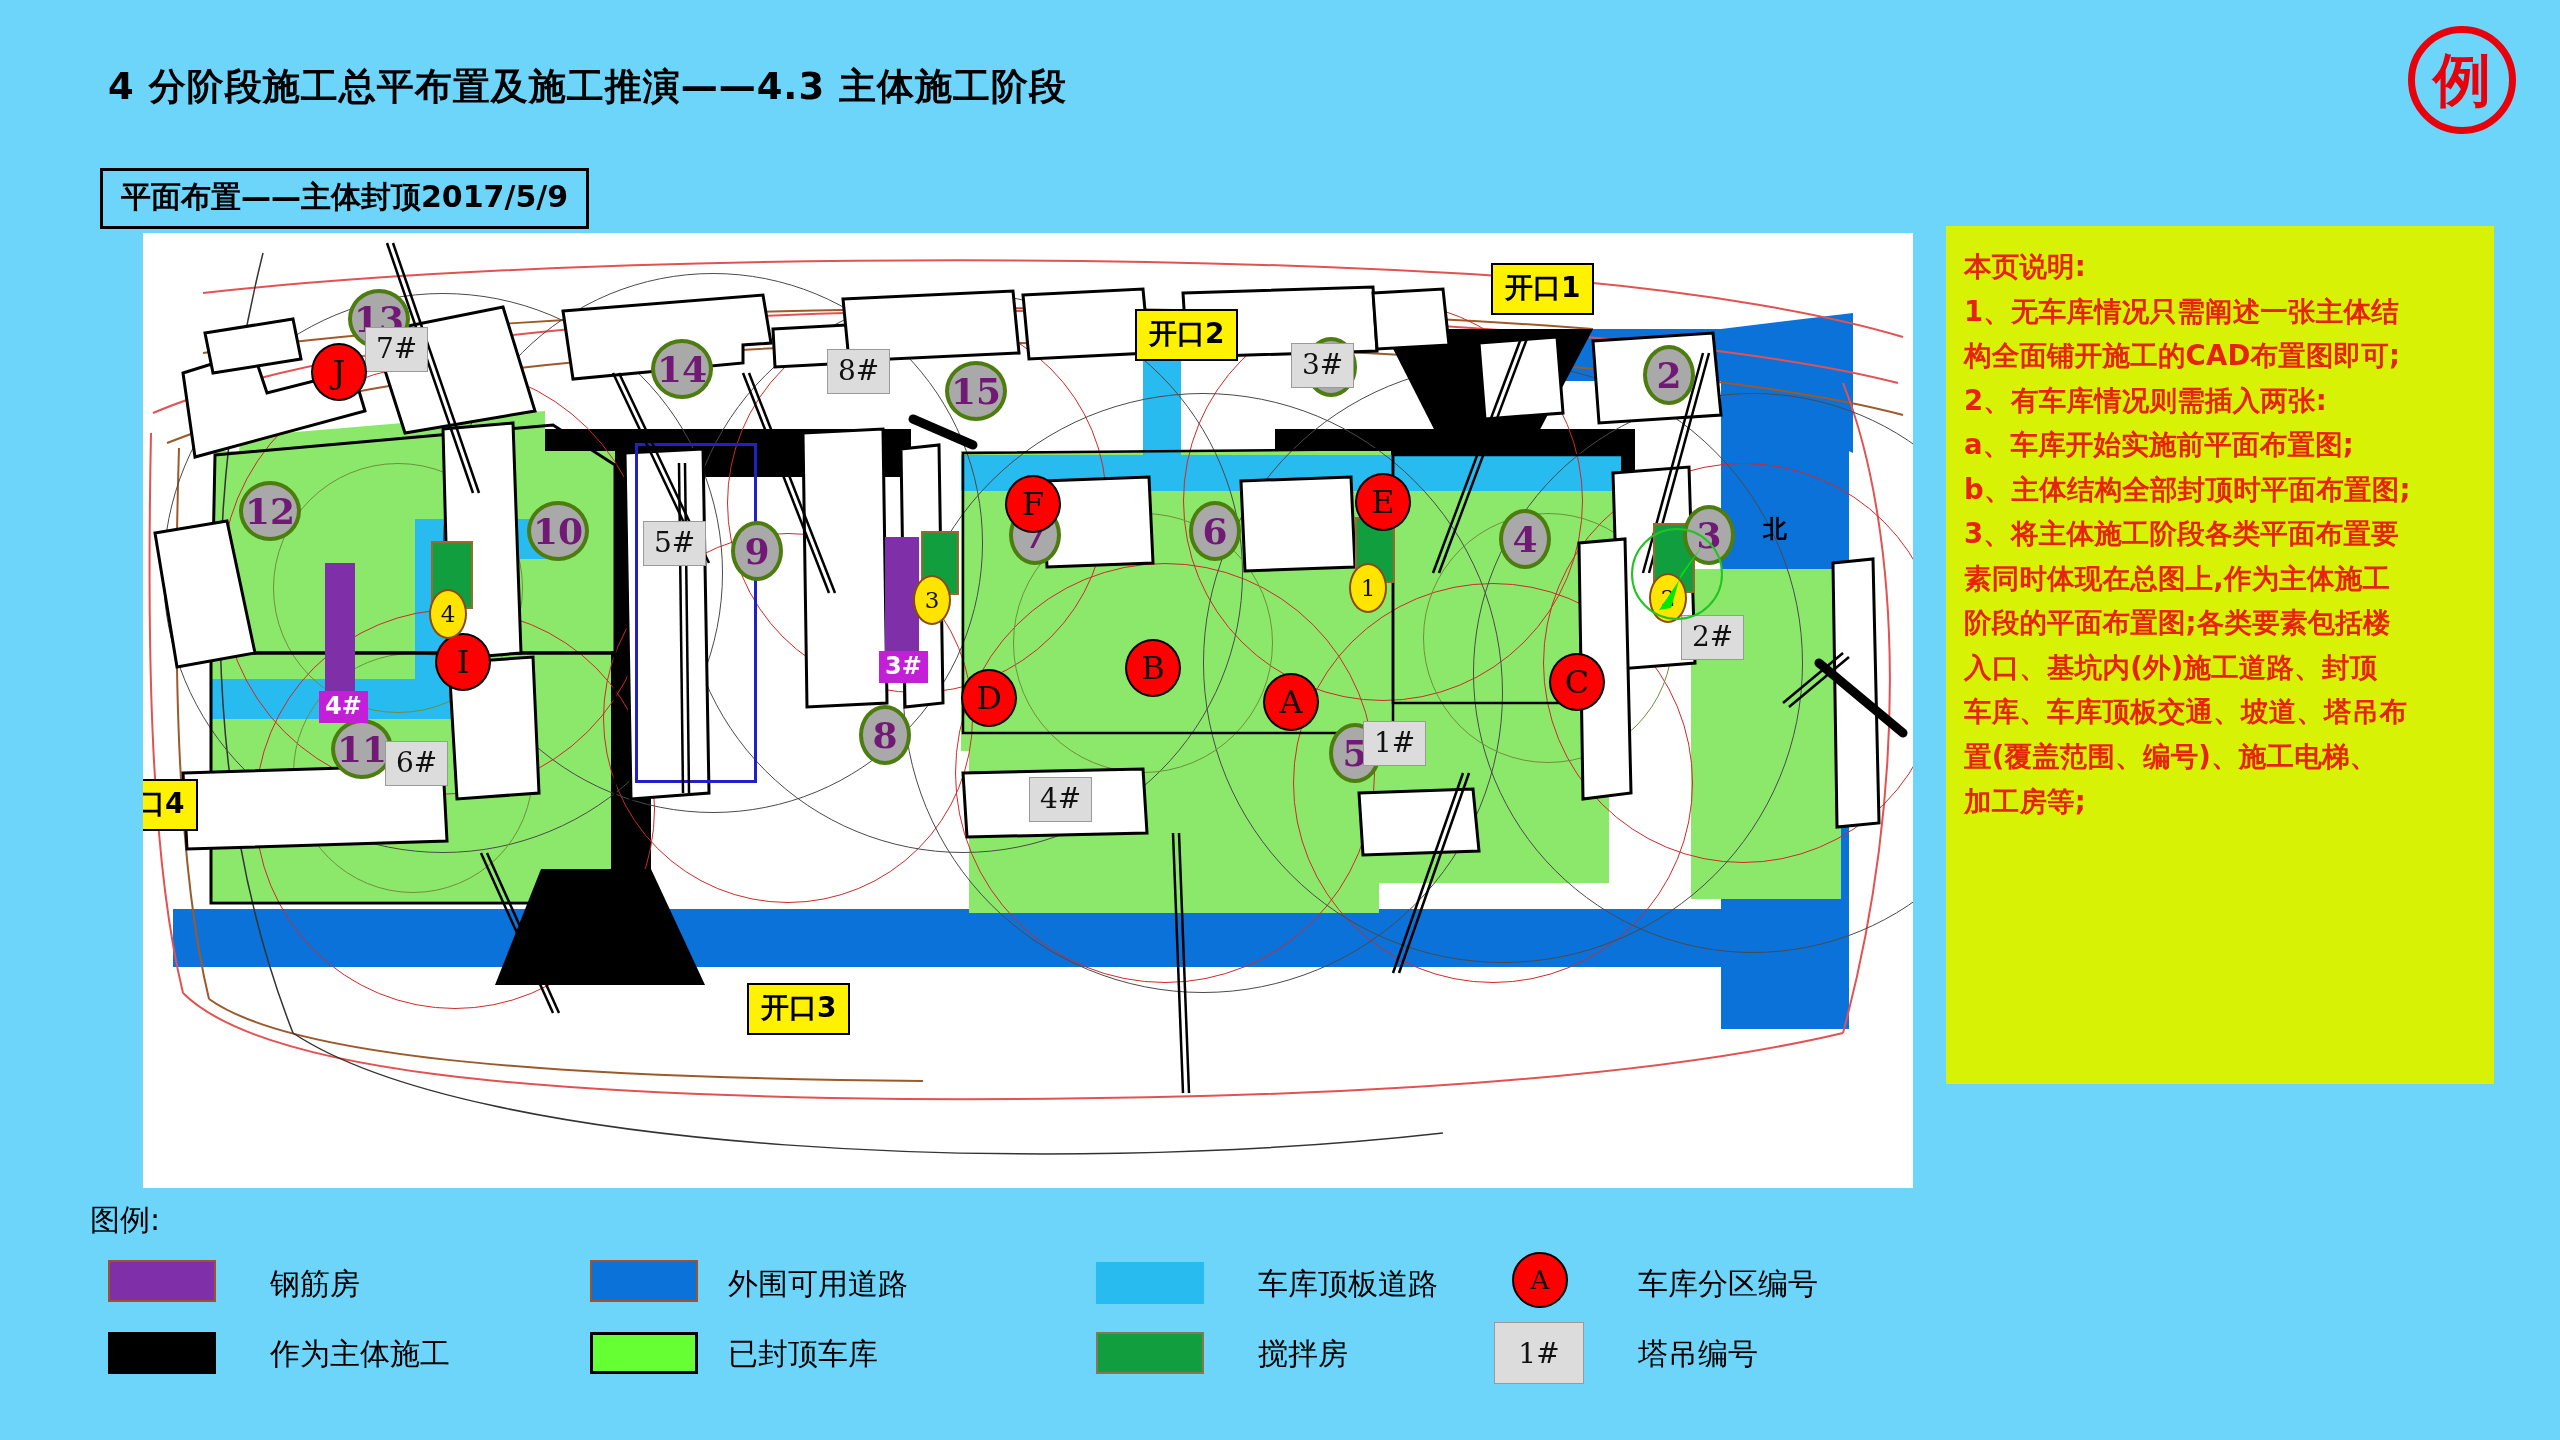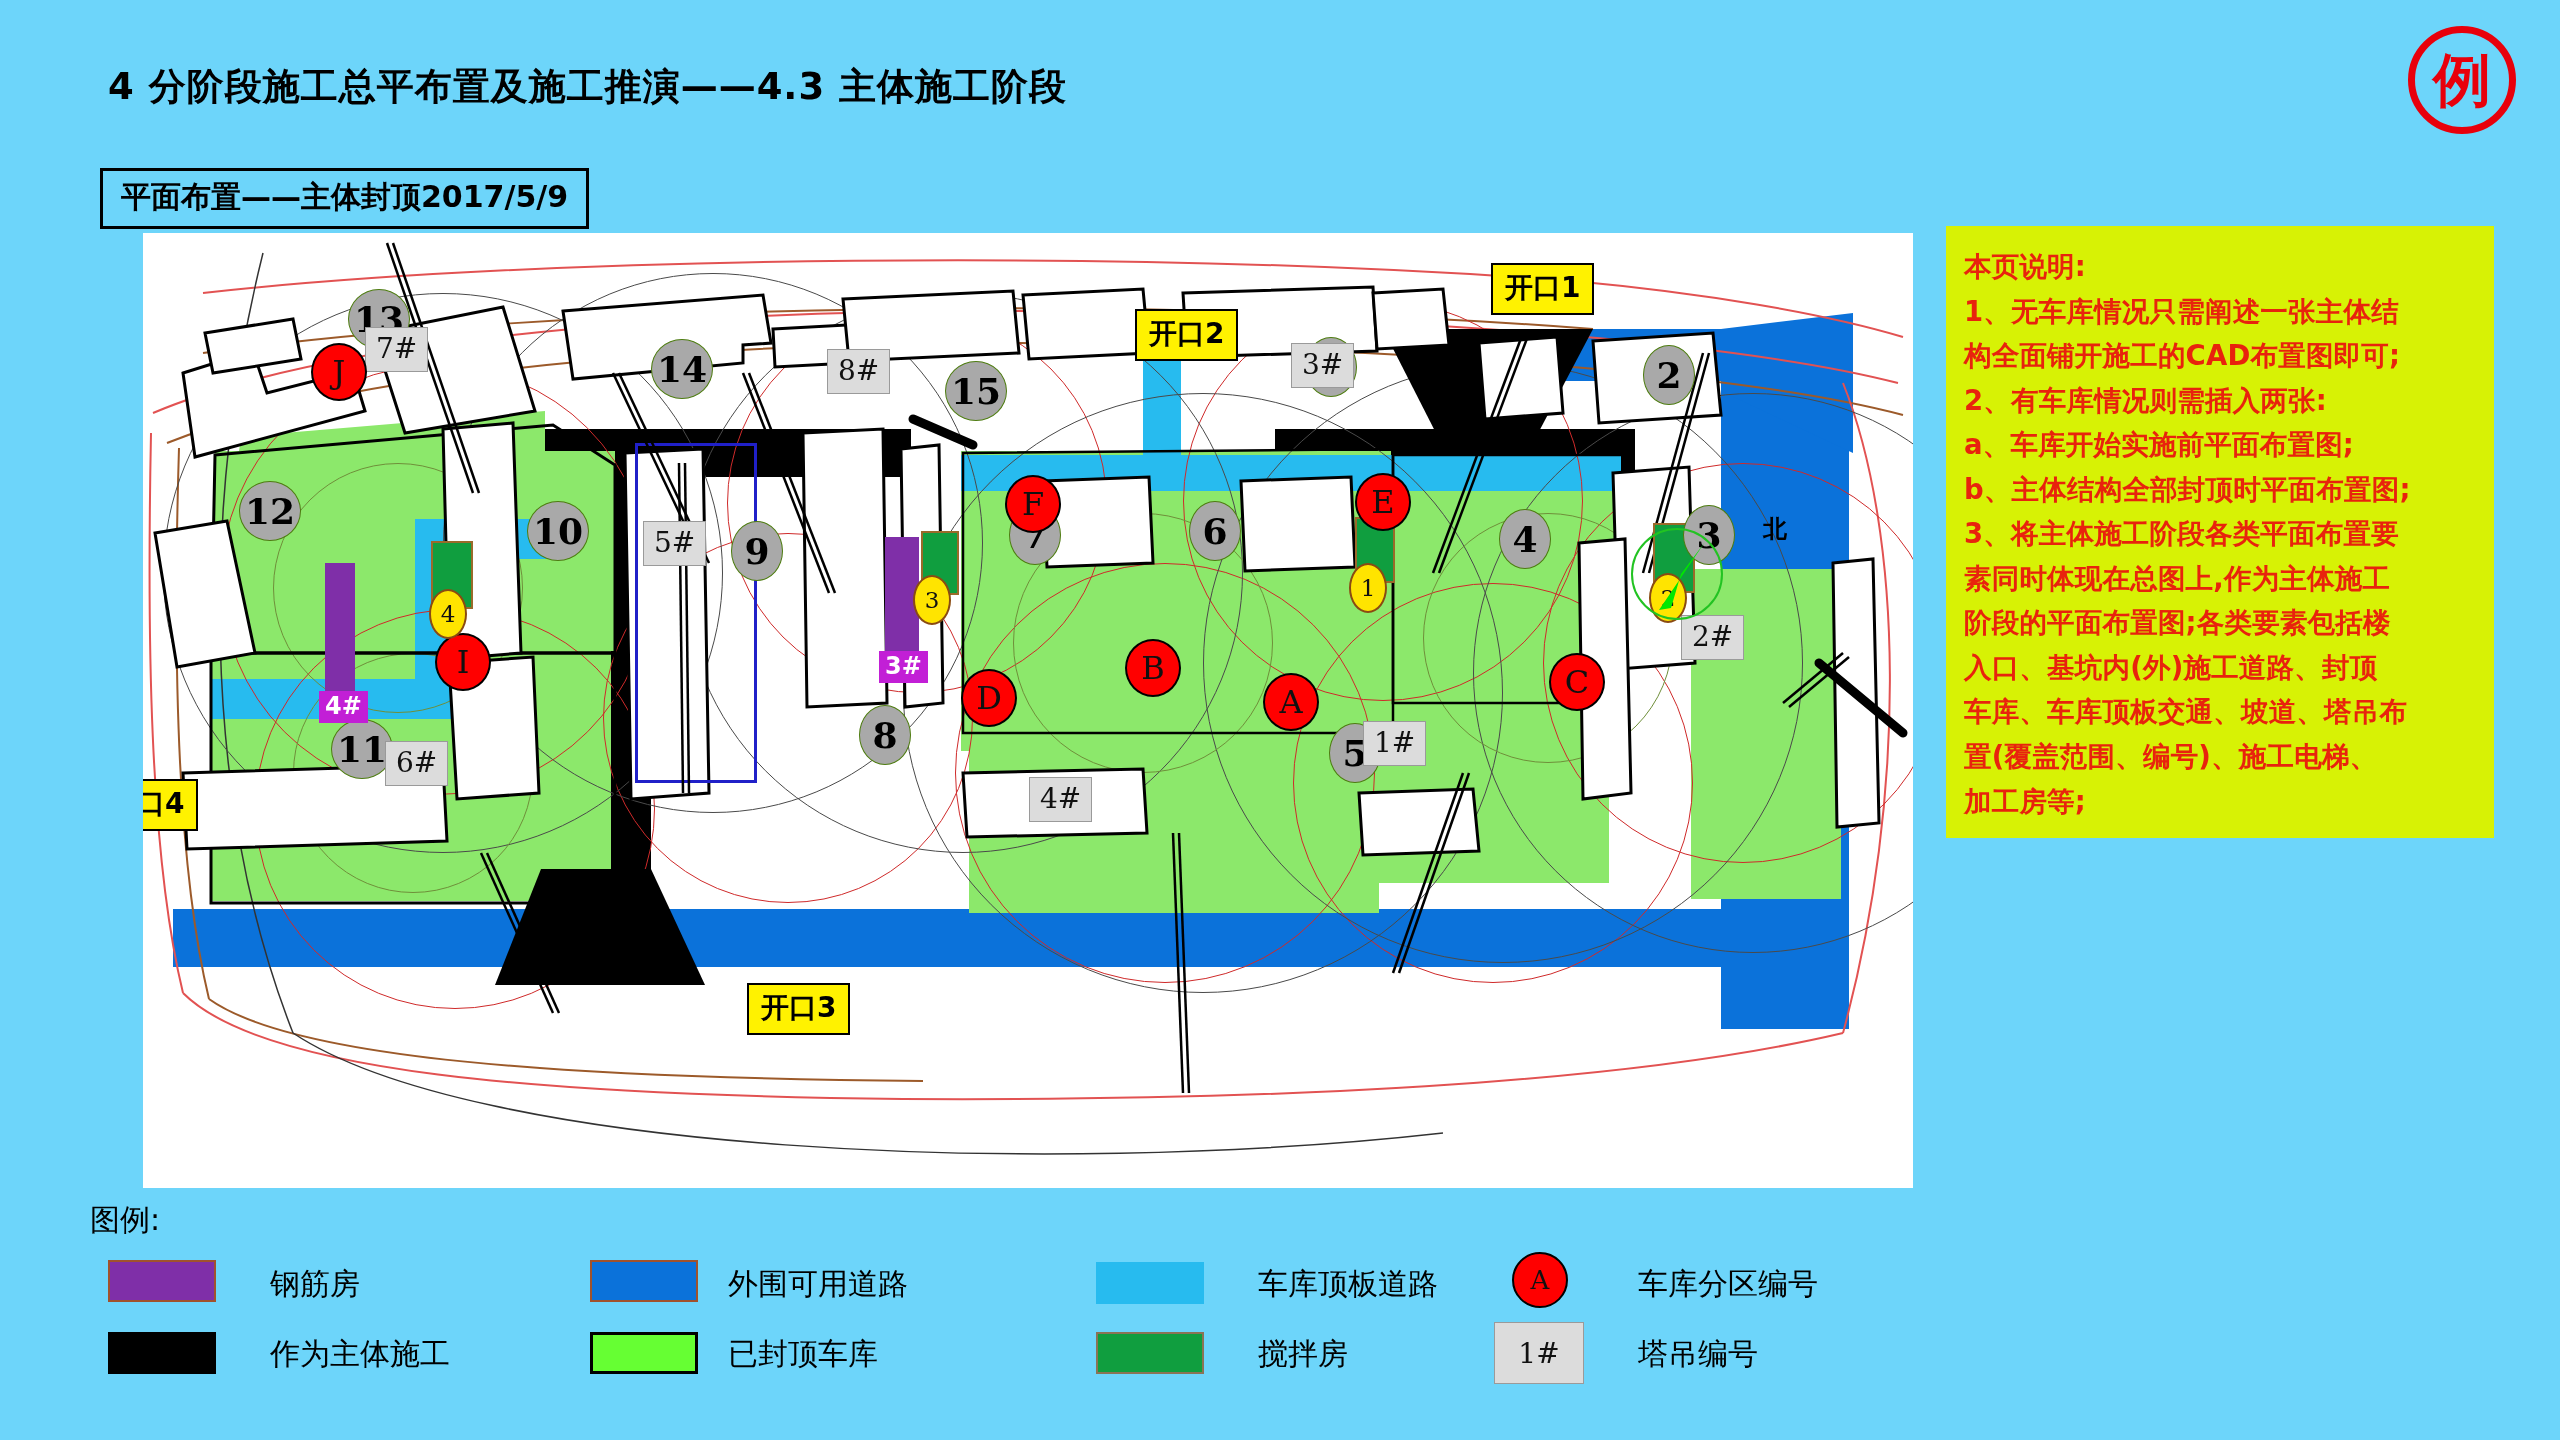--- a/index.html
+++ b/index.html
@@ -30,21 +30,21 @@
     position:absolute; right:44px; top:26px;
     width:108px; height:108px; border-radius:50%;
     border:7px solid #E8000B; color:#E8000B;
     display:flex; align-items:center; justify-content:center;
     font-size:58px; font-weight:bold; line-height:1;
   }
 
   
   #notes{
     position:absolute; left:1946px; top:226px;
-    width:548px; height:612px;
+    width:548px; height:858px;
     background:#D7F205; padding:18px 16px 0 18px;
   }
   #notes p{
     color:#E8230D; font-size:27.5px; font-weight:bold;
     line-height:1.62; white-space:nowrap; letter-spacing:.2px;
   }
 
   
   #plan{
     position:absolute; left:143px; top:233px;
@@ -53,23 +53,23 @@
   }
   .pl{ position:absolute; }
   .greenNB{ background:#8CE86B; }
   .cyan{ background:#27BBEF; }
   .blue{ background:#0B72DA; }
   .black{ background:#000; }
 
   
   .gcirc{
     width:52px;height:60px;border-radius:50%;
-    background:#A9A9A9;border:1px solid #4d7c0f;
+    background:#A9A9A9;border:4px solid #4d7c0f;
     display:flex;align-items:center;justify-content:center;
-    font-size:36px;font-weight:bold;color:#000000;font-family:"DejaVu Serif","Liberation Serif",serif;
+    font-size:36px;font-weight:bold;color:#701a75;font-family:"DejaVu Serif","Liberation Serif",serif;
     z-index:40;
   }
   .gcirc.w2{ width:62px; }
   .rcirc{
     width:56px;height:58px;border-radius:50%;
     background:#FF0000;border:2px solid #000;
     display:flex;align-items:center;justify-content:center;
     font-size:32px;color:#111;font-family:"DejaVu Serif","Liberation Serif",serif;
     z-index:42;
   }

